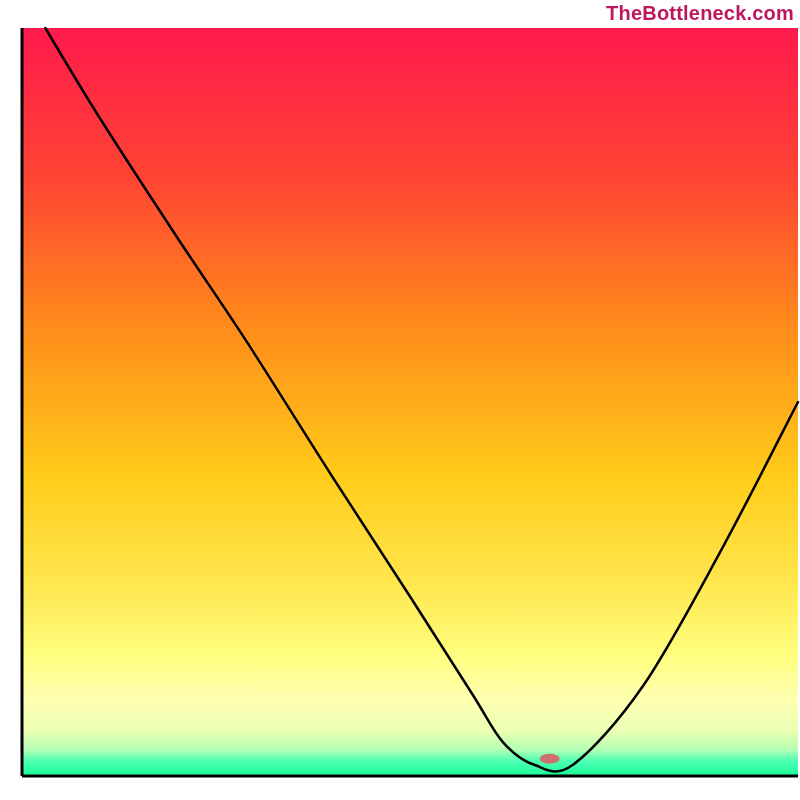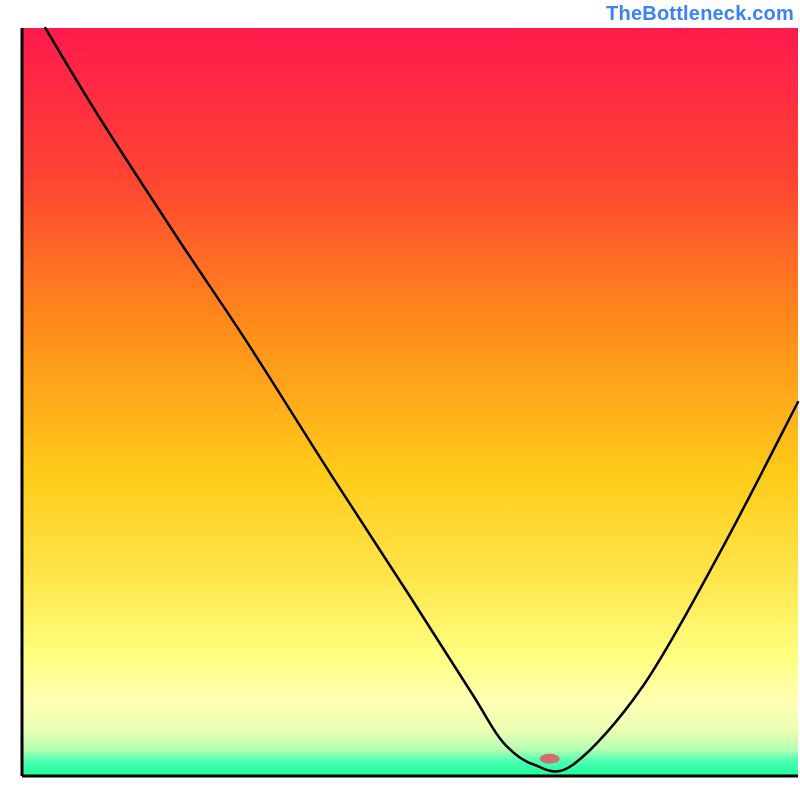--- a/index.html
+++ b/index.html
@@ -15,21 +15,21 @@
     position: relative;
     width: 800px;
     height: 800px;
   }
   .watermark {
     position: absolute;
     top: 2px;
     right: 6px;
     font-size: 20px;
     font-weight: 600;
-    color: #3b82f6;
+    color: #be185d;
     letter-spacing: 0.2px;
     z-index: 5;
     margin-left: 8px;
   }
   svg {
     display: block;
   }
 </style>
 </head>
 <body>

